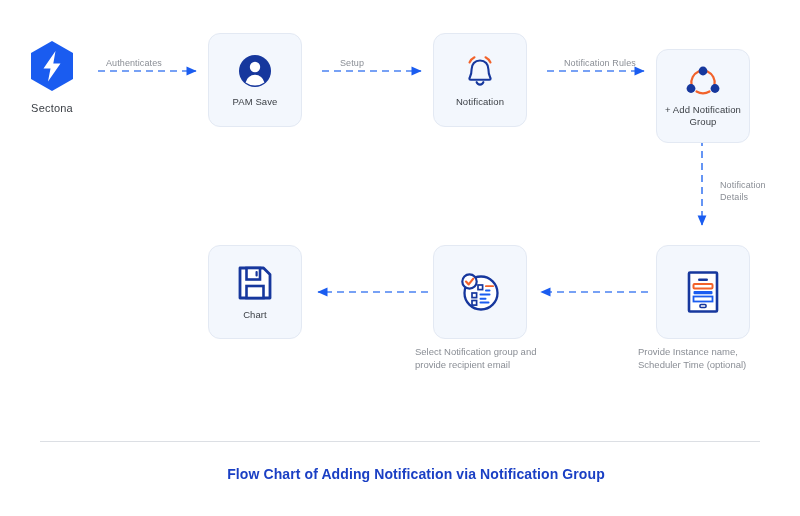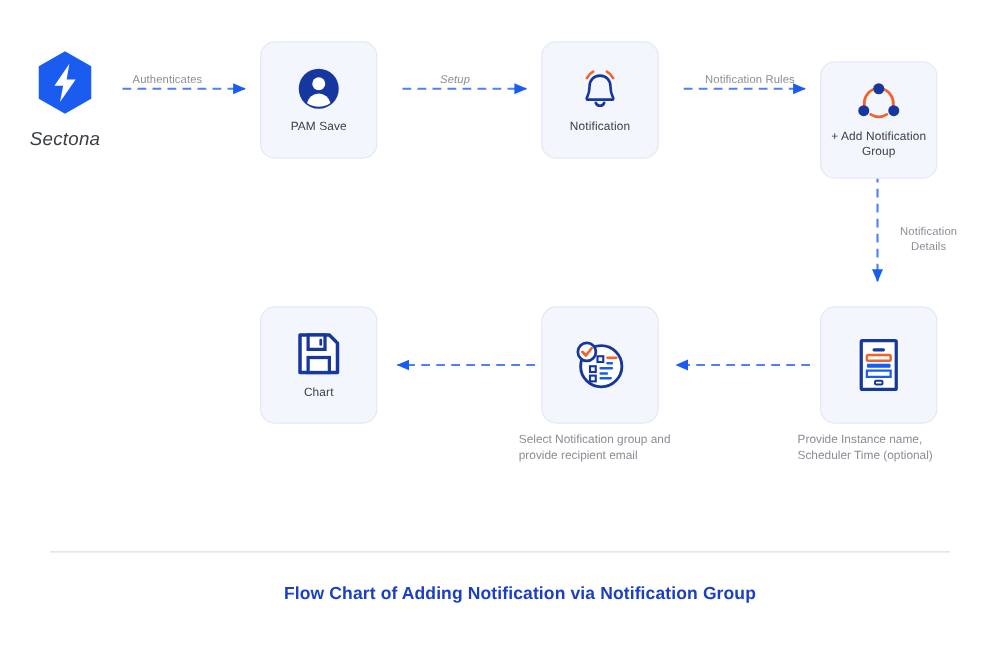--- a/index.html
+++ b/index.html
@@ -66,38 +66,36 @@
   
   .logo-node {
     position: absolute;
     left: 22px;
     top: 40px;
     width: 60px;
     text-align: center;
   }
   .logo-node .logo-label {
     margin-top: 6px;
-    font-size: 15px;
+    font-size: 11px;
     color: #3c4046;
     letter-spacing: .2px;
-    font-style: italic;
   }
 
   
   .conn {
     position: absolute;
   }
   .conn-label {
     position: absolute;
     font-size: 9px;
     color: #8a8e95;
     white-space: pre-line;
     line-height: 1.35;
     letter-spacing: .1px;
-    text-align: center;
   }
 
   
   .divider {
     position: absolute;
     left: 40px;
     top: 441px;
     width: 720px;
     height: 1px;
     background: #dcdfe4;
@@ -141,21 +139,21 @@
 
     <line x1="702" y1="139" x2="702" y2="225" stroke="#4b83f2" stroke-width="1.7" stroke-dasharray="7 5" marker-end="url(#arrow-d)"></line>
 
     <line x1="648" y1="292" x2="541" y2="292" stroke="#4b83f2" stroke-width="1.7" stroke-dasharray="7 5" marker-end="url(#arrow-l)"></line>
 
     <line x1="428" y1="292" x2="318" y2="292" stroke="#4b83f2" stroke-width="1.7" stroke-dasharray="7 5" marker-end="url(#arrow-l)"></line>
   </svg>
 
   <div class="conn-label" style="left:106px; top:57px;">Authenticates</div>
 
-  <div class="conn-label" style="left:352px; top:57px;font-style:italic;">Setup</div>
+  <div class="conn-label" style="left:340px; top:57px;">Setup</div>
 
   <div class="conn-label" style="left:548px; top:57px;margin-left:16px;">Notification Rules</div>
 
   <div class="conn-label" style="left:720px; top:179px;">Notification
 Details</div>
 
   <div class="logo-node">
     <svg width="48" height="52" viewBox="0 0 48 52" xmlns="http://www.w3.org/2000/svg">
       <path d="M24 1 L45 13 L45 39 L24 51 L3 39 L3 13 Z" fill="#1a5cf0"></path>
       <path d="M27.5 11 L15.5 28.5 L22.5 28.5 L20 41.5 L32.5 23.5 L25.3 23.5 Z" fill="#ffffff"></path>

